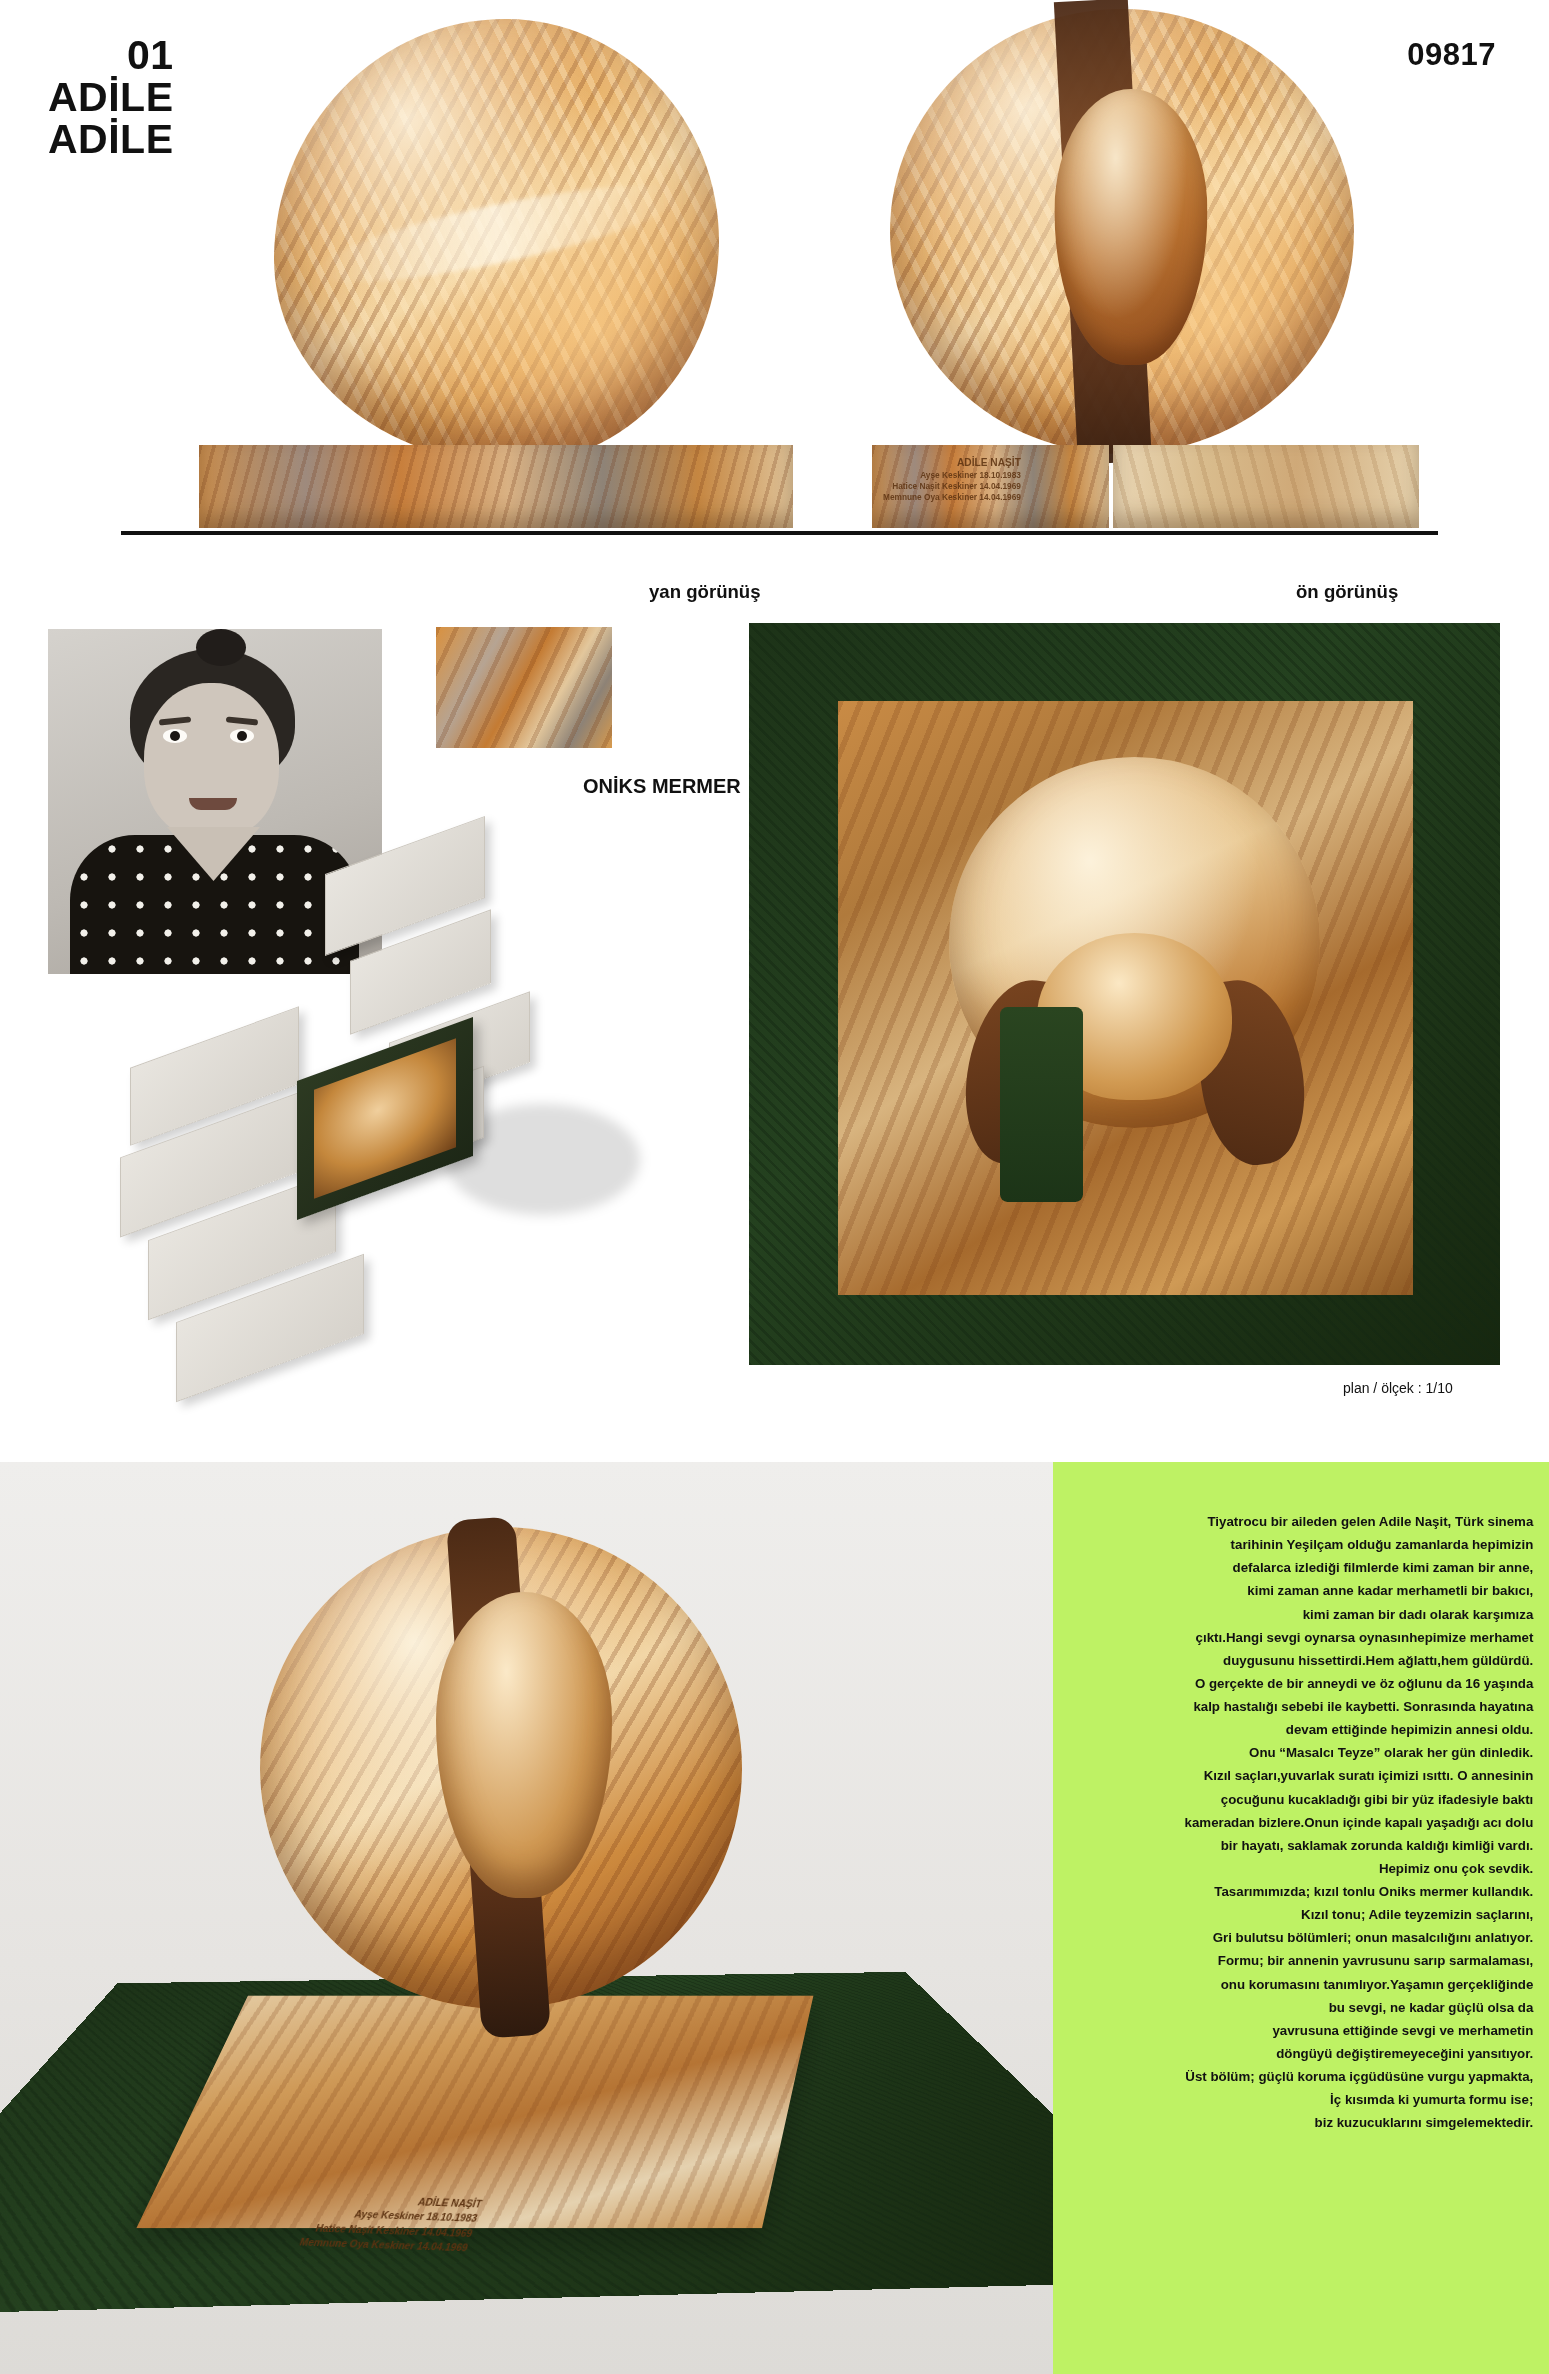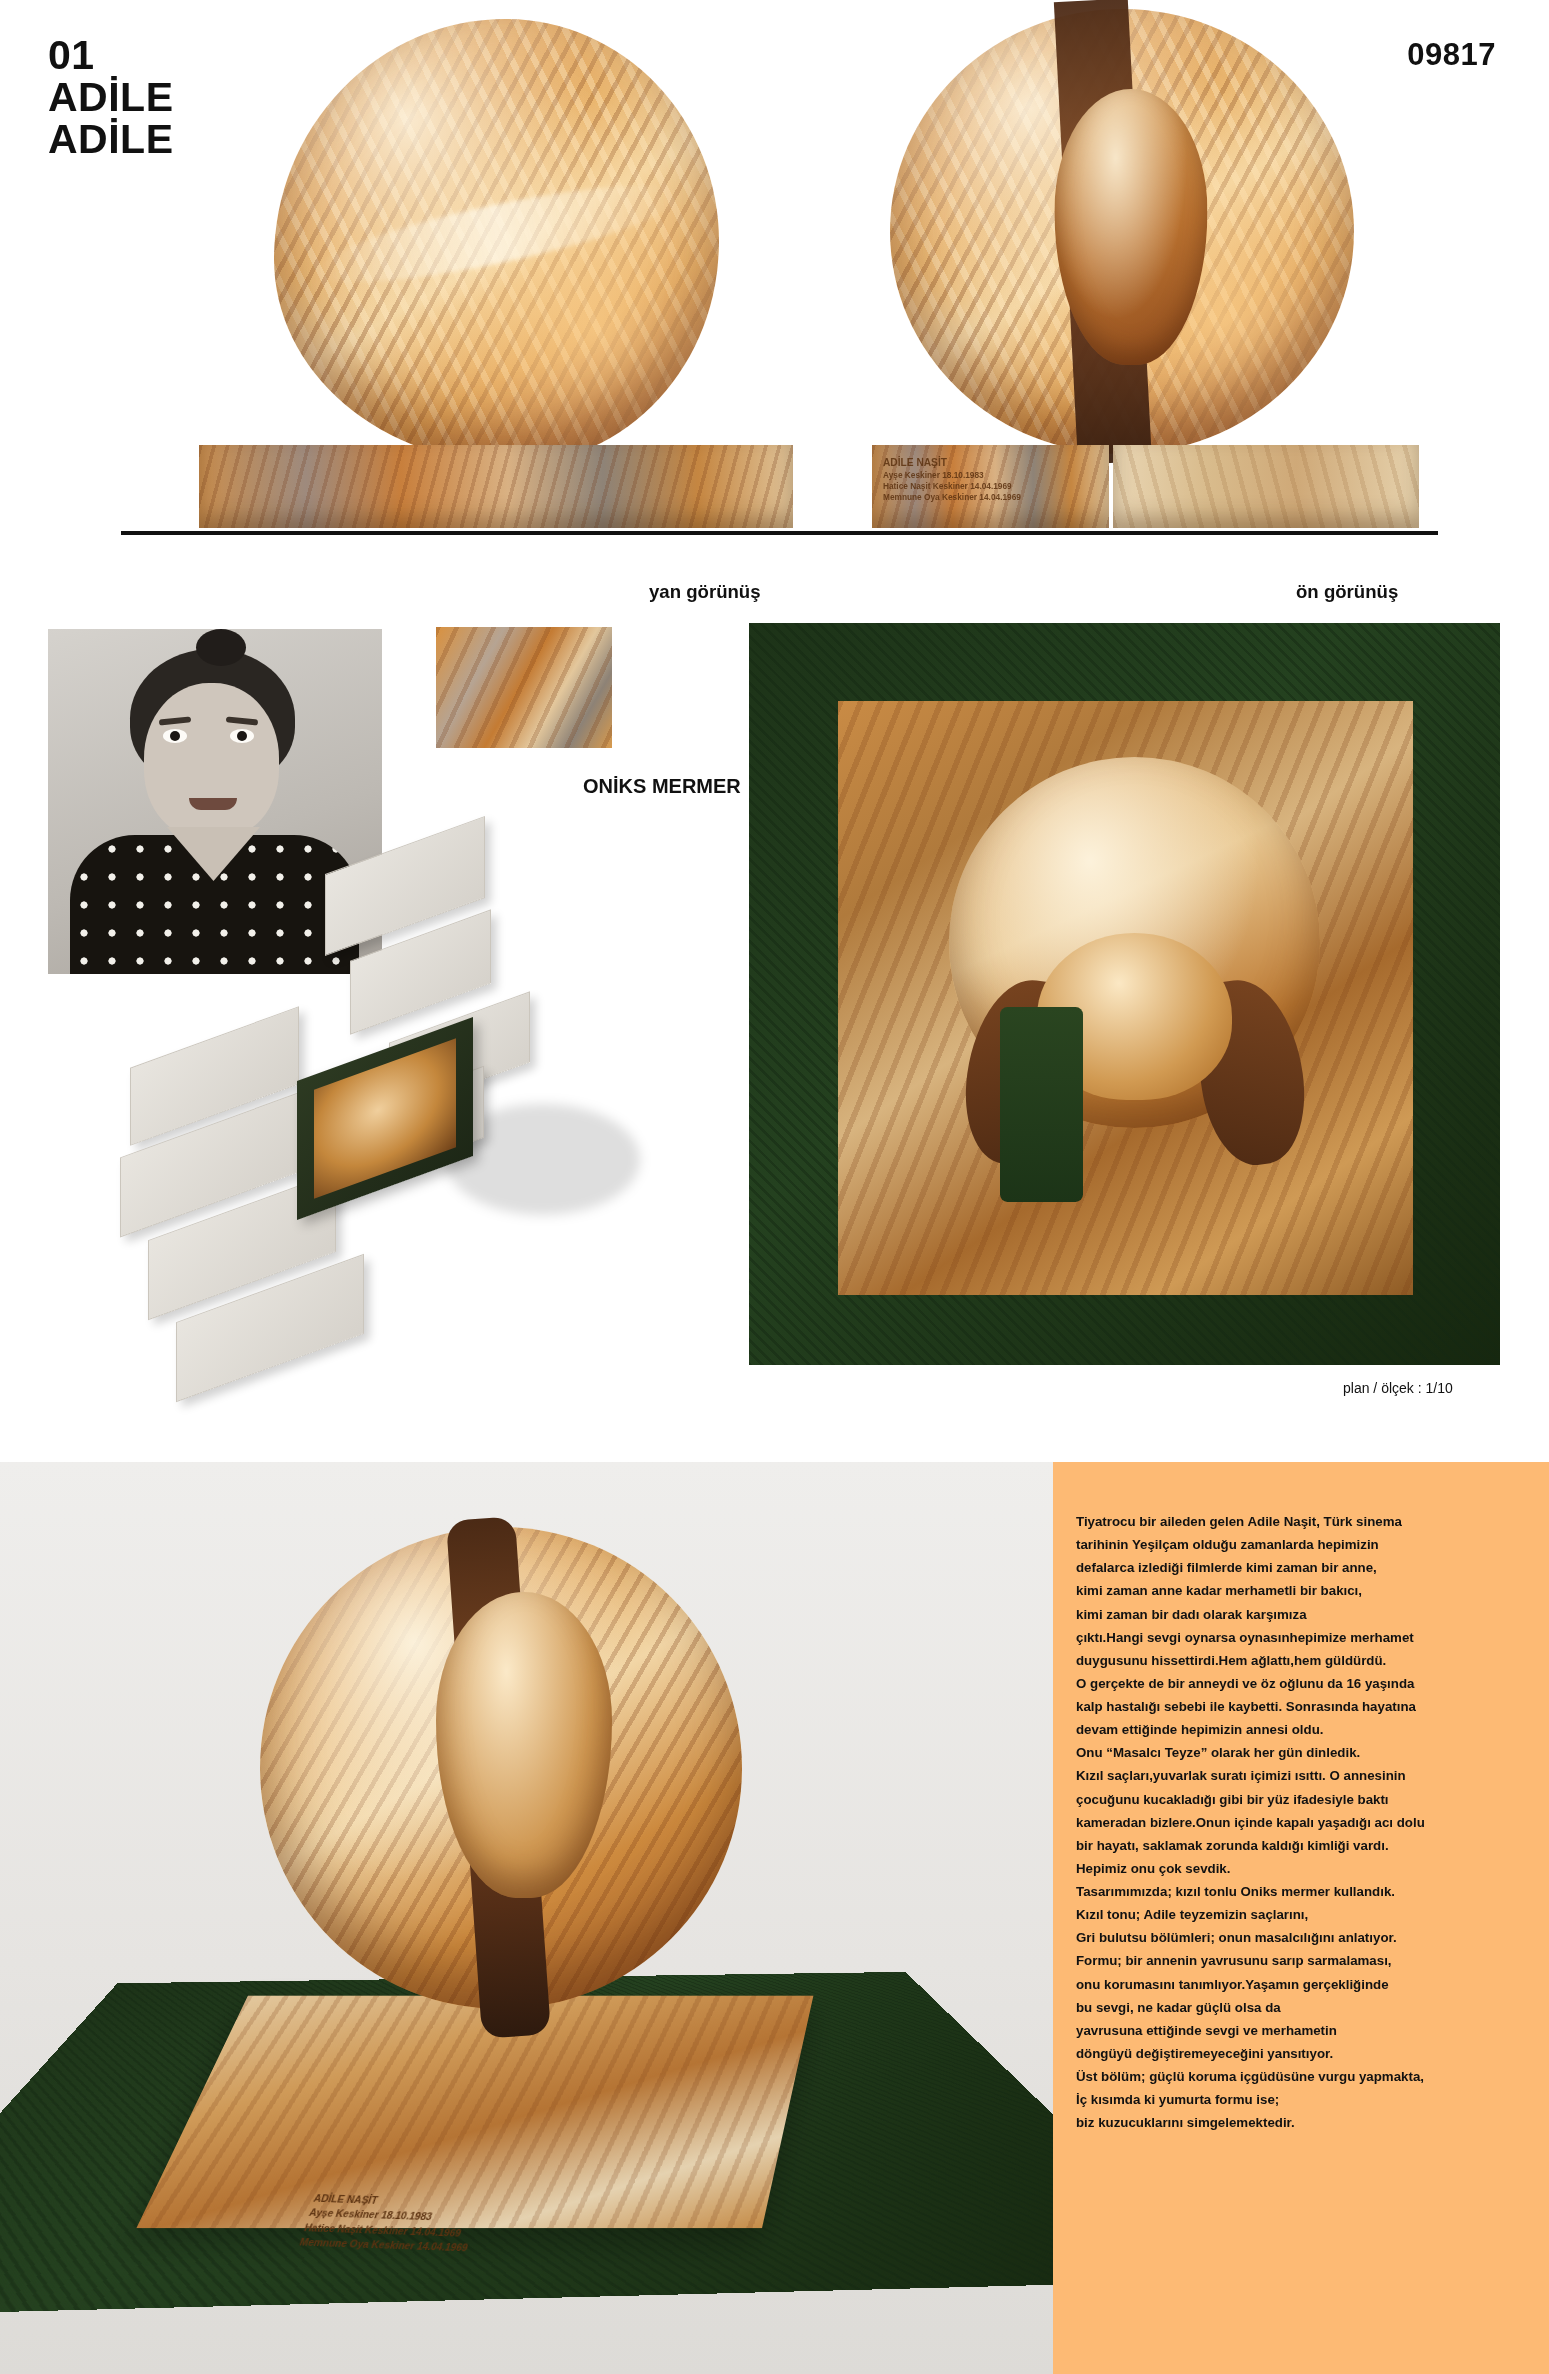--- a/index.html
+++ b/index.html
@@ -4,21 +4,21 @@
 <style>
   html,body{margin:0;padding:0;}
   body{
     width:1550px;height:2375px;
     background:#ffffff;
     font-family:"Liberation Sans", sans-serif;
     color:#111;
     position:relative;
     overflow:hidden;
   }
-  .sheet{position:relative;width:1550px;height:2375px;}
+  .sheet{position:relative;width:1550px;height:2375px;text-align:right;}
 
   
   .title-block{
     position:absolute;left:48px;top:35px;
     font-weight:bold;font-size:41px;line-height:1.02;letter-spacing:0.5px;
   }
   .title-block .num{font-size:41px;}
   .code{
     position:absolute;right:54px;top:37px;
     font-weight:bold;font-size:31px;letter-spacing:0.5px;
@@ -242,21 +242,21 @@
     background:radial-gradient(ellipse at 40% 26%, #fbe9c8, #cf9751 58%, #9a5a20);
     box-shadow:inset 0 -18.6px 32px rgba(70,30,8,.4);
   }
   .bottom-render .circle-bg{
     position:absolute;left:519px;top:148px;width:408px;height:408px;border-radius:50%;
     background:#d8d5d9;z-index:-1;
   }
 
   .text-panel{
     position:absolute;left:1053px;top:1462px;width:497px;height:913px;
-    background:#fdba74;
+    background:#bef264;
   }
   .text-panel .body{
     position:absolute;left:23px;top:48px;right:16.7px;
     font-size:13.3px;line-height:1.74;font-weight:bold;color:#111;
   }
   .text-panel .body p{margin:0;}
 </style>
 </head>
 <body>
 

